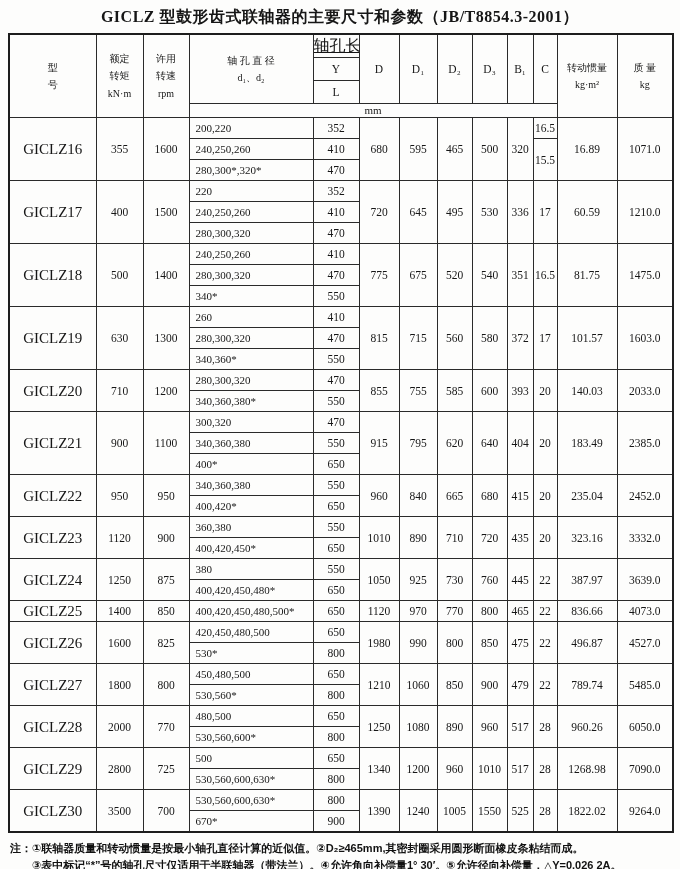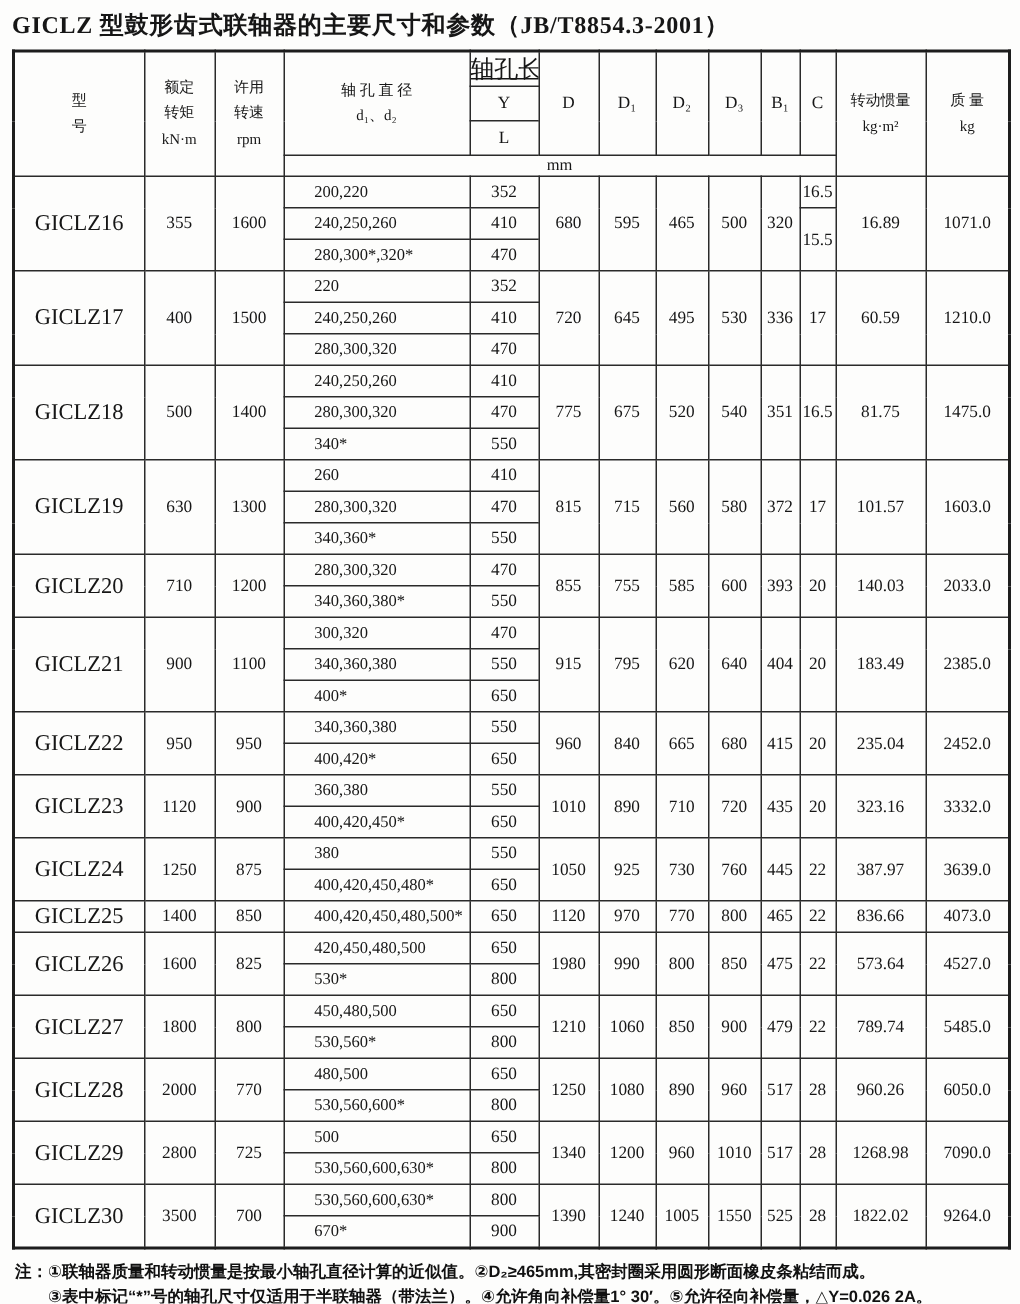--- a/index.html
+++ b/index.html
@@ -5,21 +5,21 @@
   html,body{margin:0;padding:0;}
   body{
     width:680px;height:869px;
     background:#fdfdfc;
     color:#161616;
     font-family:"Liberation Serif","DejaVu Serif",serif;
     -webkit-font-smoothing:antialiased;
   }
   .page{width:680px;box-sizing:border-box;padding:6px 8px 0 8px;}
   .title{
-    text-align:left;
+    text-align:center;
     font-size:16px;font-weight:bold;
     letter-spacing:.5px;
     margin:1px 0 5px 0;
     white-space:nowrap;
   }
   table.spec{
     border-collapse:collapse;
     table-layout:fixed;
     width:664px;
     margin:0 auto;
@@ -35,21 +35,21 @@
     overflow:hidden;
     white-space:nowrap;
   }
   thead th{height:22px;}
   thead th.pre{white-space:pre-line;line-height:1.75;font-size:10px;}
   thead th.borehead{font-size:16px;letter-spacing:0;text-decoration:underline;}
   thead th.unit{height:13px;font-size:11px;line-height:13px;margin-left:48px;}
   tbody td{height:20px;line-height:20px;}
   tbody td.bore{
     text-align:left;
-    padding-left:20px;
+    padding-left:6px;
     font-size:11px;
     letter-spacing:0;
   }
   tbody td.model{font-size:15px;font-family:Liberation Serif, serif;}
   .notes{
     display:flex;
     margin:7px 2px 0 2px;
     font-family:"Liberation Sans","DejaVu Sans",sans-serif;
     font-size:11px;
     font-weight:bold;
@@ -328,21 +328,21 @@
           <td rowspan="2">1600</td>
           <td rowspan="2">825</td>
           <td class="bore">420,450,480,500</td>
           <td>650</td>
           <td rowspan="2">1980</td>
           <td rowspan="2">990</td>
           <td rowspan="2">800</td>
           <td rowspan="2">850</td>
           <td rowspan="2">475</td>
           <td rowspan="2">22</td>
-          <td rowspan="2">573.64</td>
+          <td rowspan="2">496.87</td>
           <td rowspan="2">4527.0</td>
         </tr>
         <tr>
           <td class="bore">530*</td>
           <td>800</td>
         </tr>
         <tr>
           <td class="model" rowspan="2">GICLZ27</td>
           <td rowspan="2">1800</td>
           <td rowspan="2">800</td>

